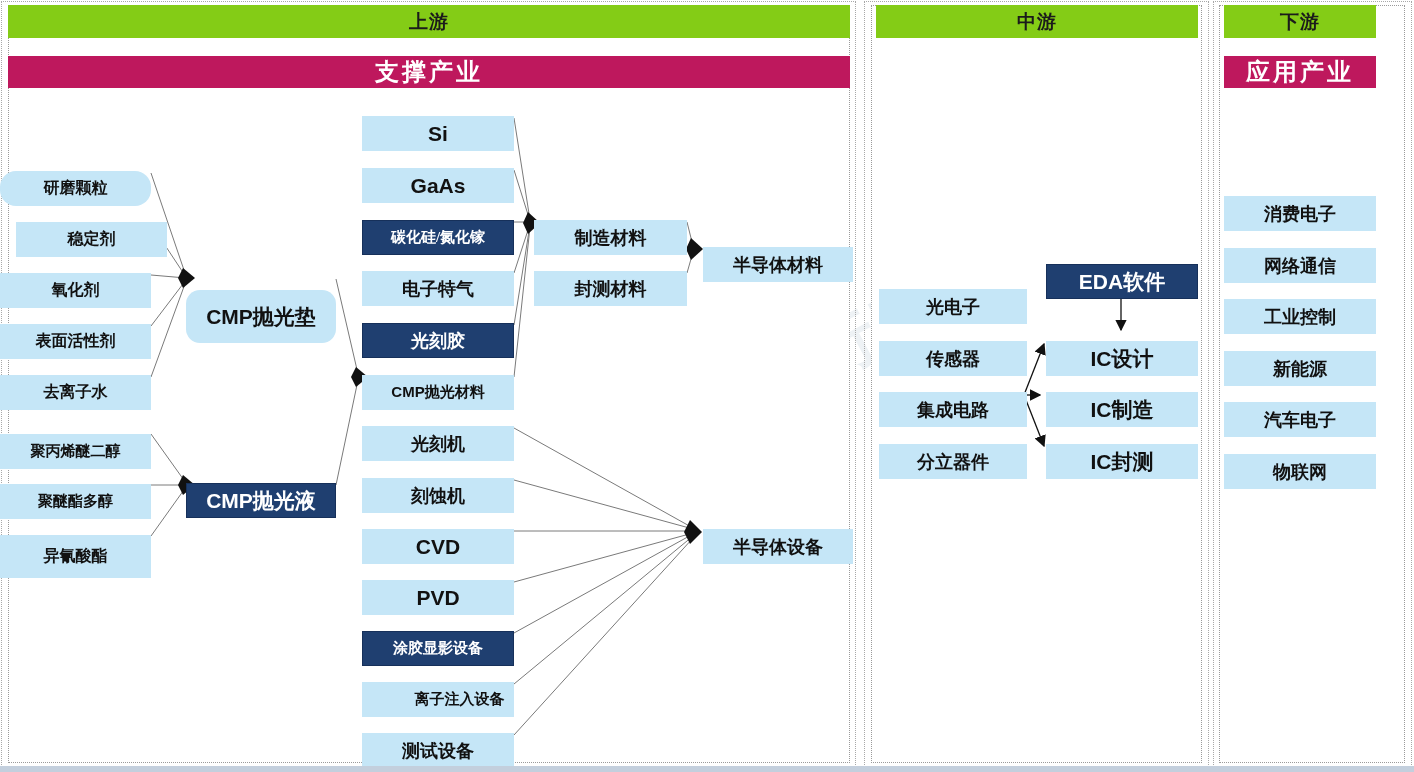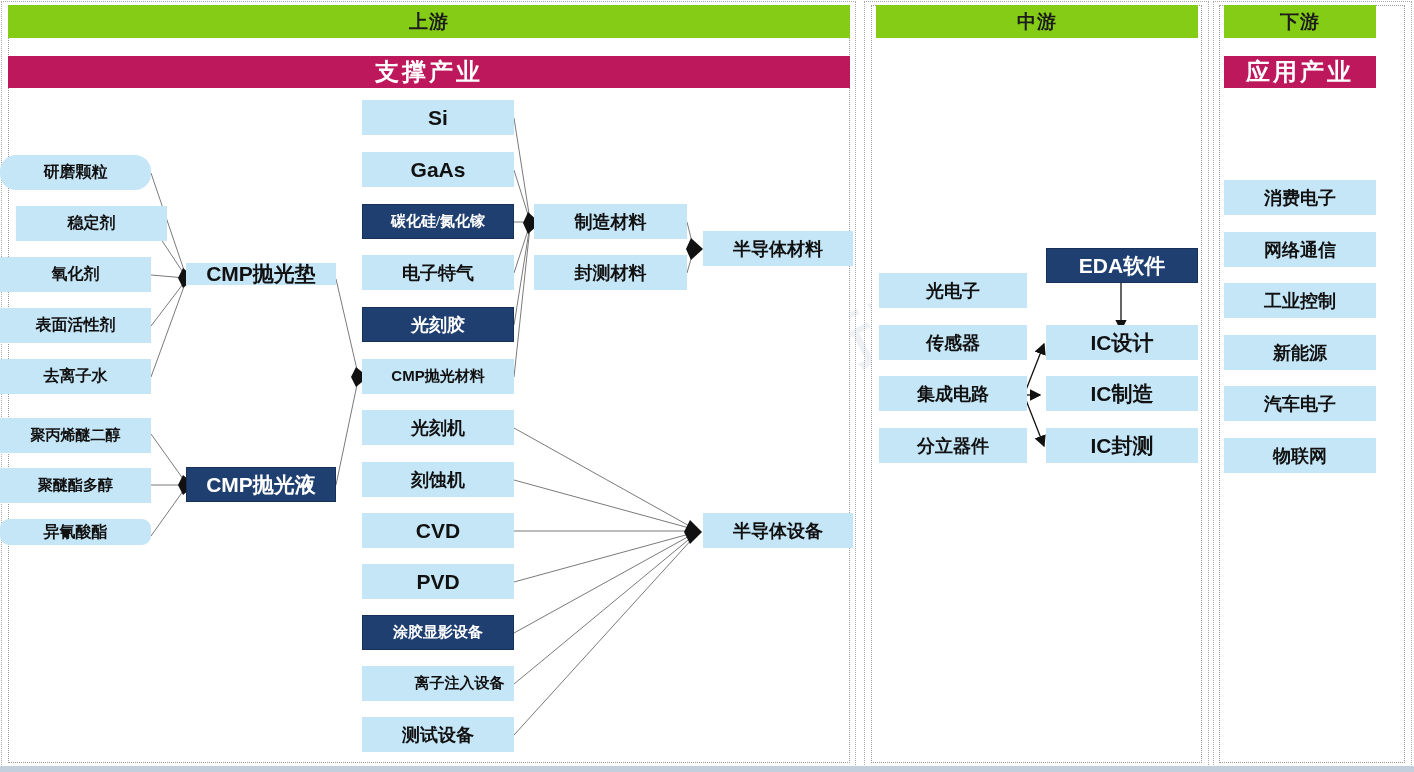--- a/index.html
+++ b/index.html
@@ -55,20 +55,21 @@
   .node{
     position:absolute;
     display:flex;align-items:center;justify-content:center;
     box-sizing:border-box;
     font-weight:bold;
     font-size:18px;
     color:#111111;
     background:#c5e6f7;
     text-align:center;
     white-space:nowrap;
+    margin-top:16px;
   }
   .node.dark{
     background:#1f3f70;
     color:#ffffff;
     border:1px solid #16305a;
   }
   .node.sans{
     font-family:"Liberation Sans","DejaVu Sans",sans-serif;
     font-size:21px;
   }
@@ -211,24 +212,24 @@
       </div>
       <div class="node small" style="left: 0px; top: 359px; width: 151px; height: 35px;">
         <span>去离子水</span>
       </div>
       <div class="node tiny small" style="left: 0px; top: 418px; width: 151px; height: 35px;">
         <span>聚丙烯醚二醇</span>
       </div>
       <div class="node tiny small" style="left: 0px; top: 468px; width: 151px; height: 35px;">
         <span>聚醚酯多醇</span>
       </div>
-      <div class="node small" style="left: 0px; top: 519px; width: 151px; height: 26px; border-radius: 9px;">
+      <div class="node small" style="left: 0px; top: 519px; width: 151px; height: 43px;">
         <span>异氰酸酯</span>
       </div>
-      <div class="node sans" style="left: 186px; top: 263px; width: 150px; height: 22px;">
+      <div class="node sans" style="left: 186px; top: 274px; width: 150px; height: 53px; border-radius: 14px;">
         <span>CMP抛光垫</span>
       </div>
       <div class="node dark sans" style="left: 186px; top: 467px; width: 150px; height: 35px;">
         <span>CMP抛光液</span>
       </div>
       <div class="node sans" style="left: 362px; top: 100px; width: 152px; height: 35px;">
         <span>Si</span>
       </div>
       <div class="node sans" style="left: 362px; top: 152px; width: 152px; height: 35px;">
         <span>GaAs</span>

